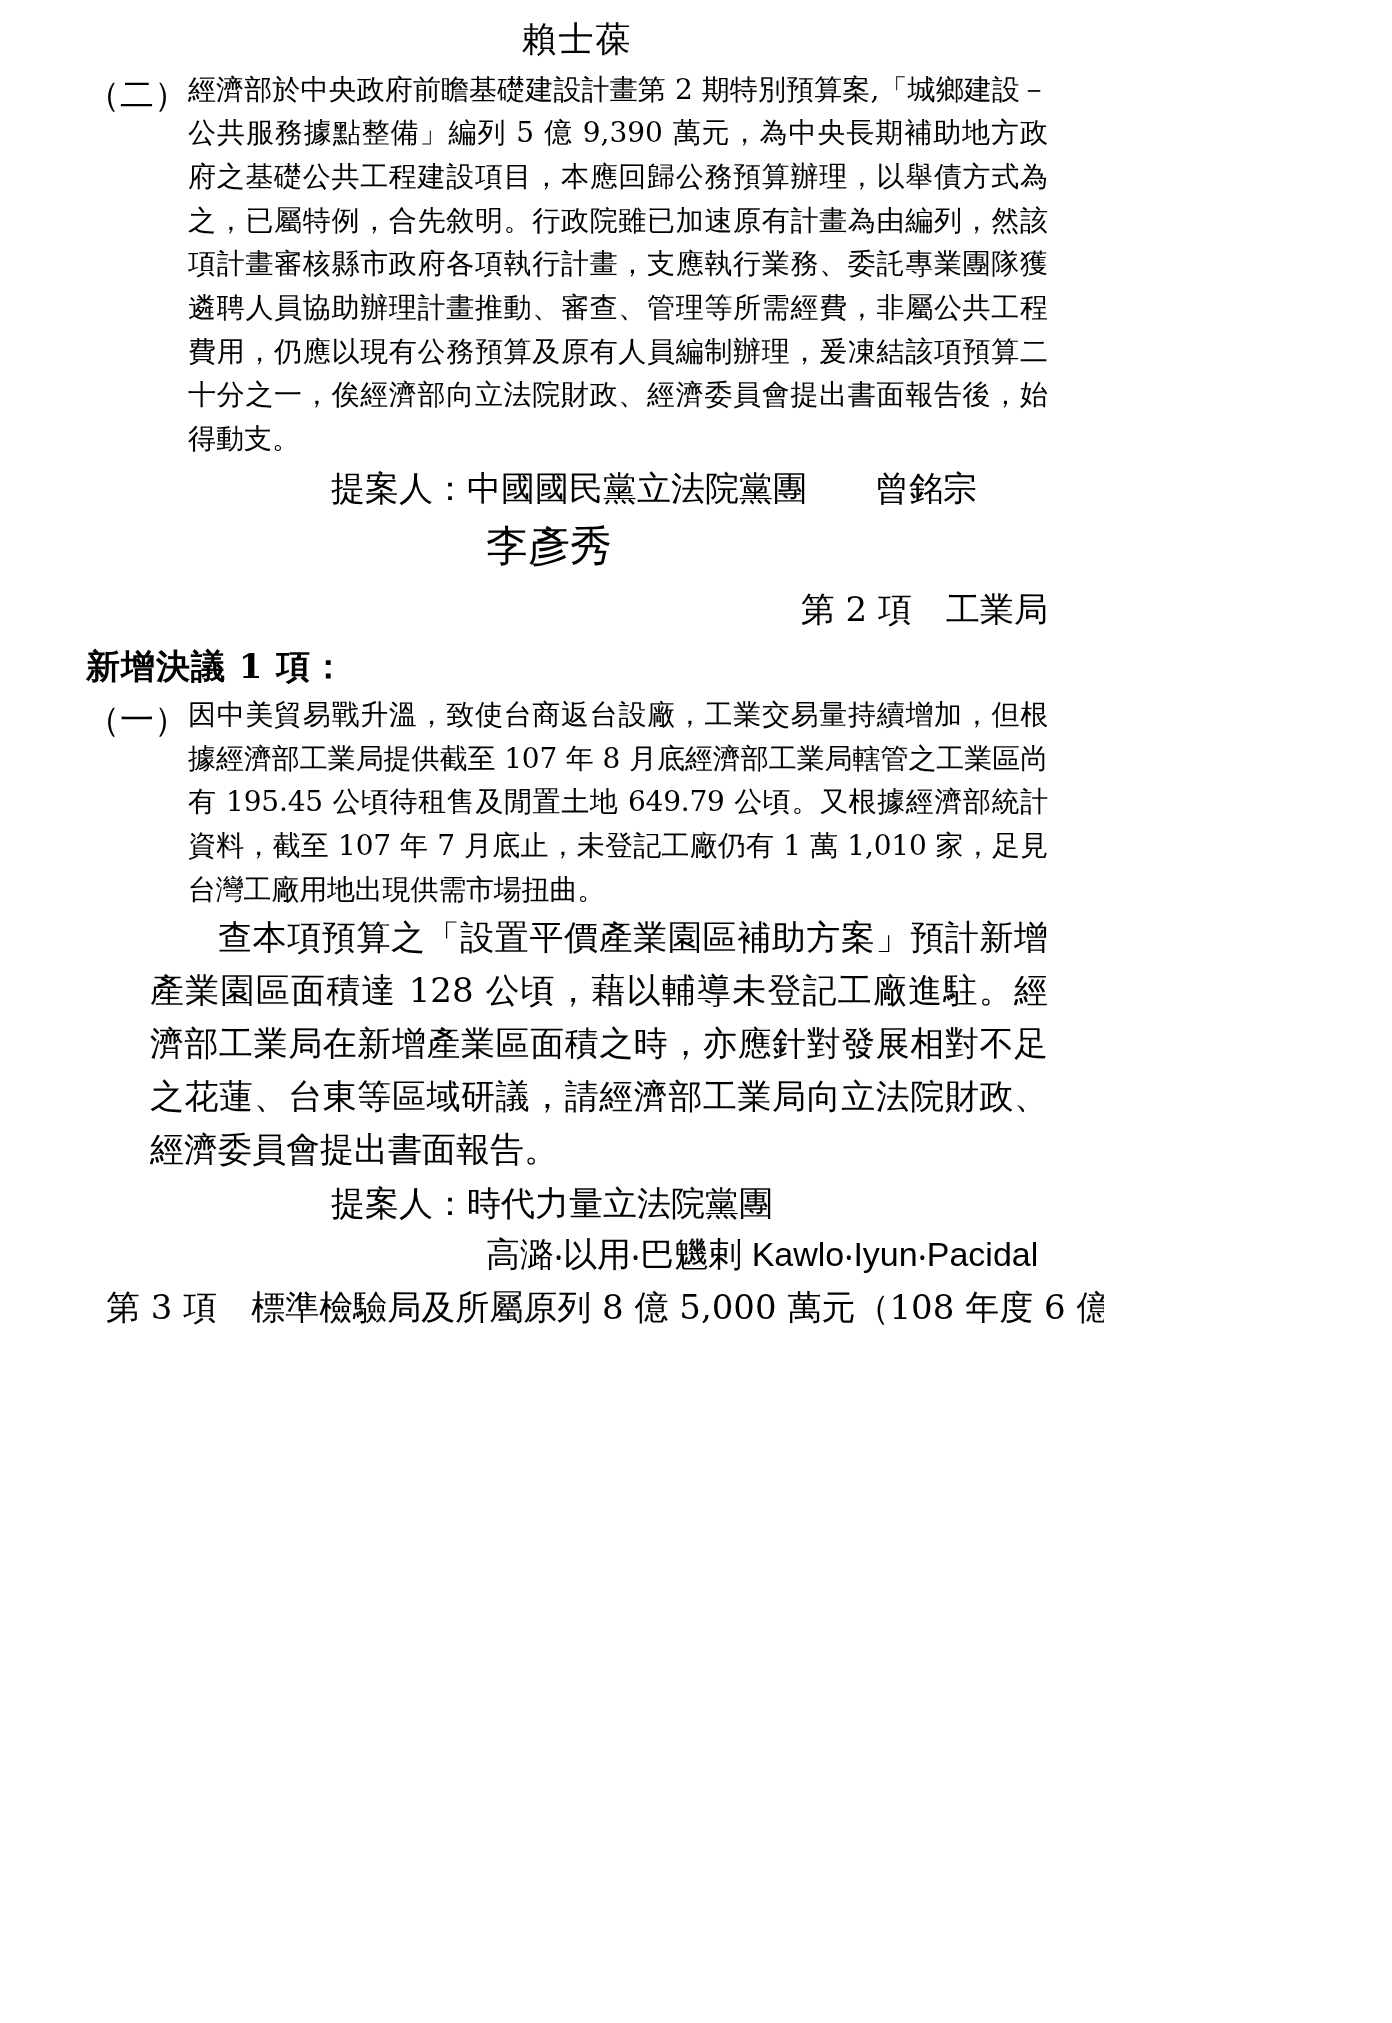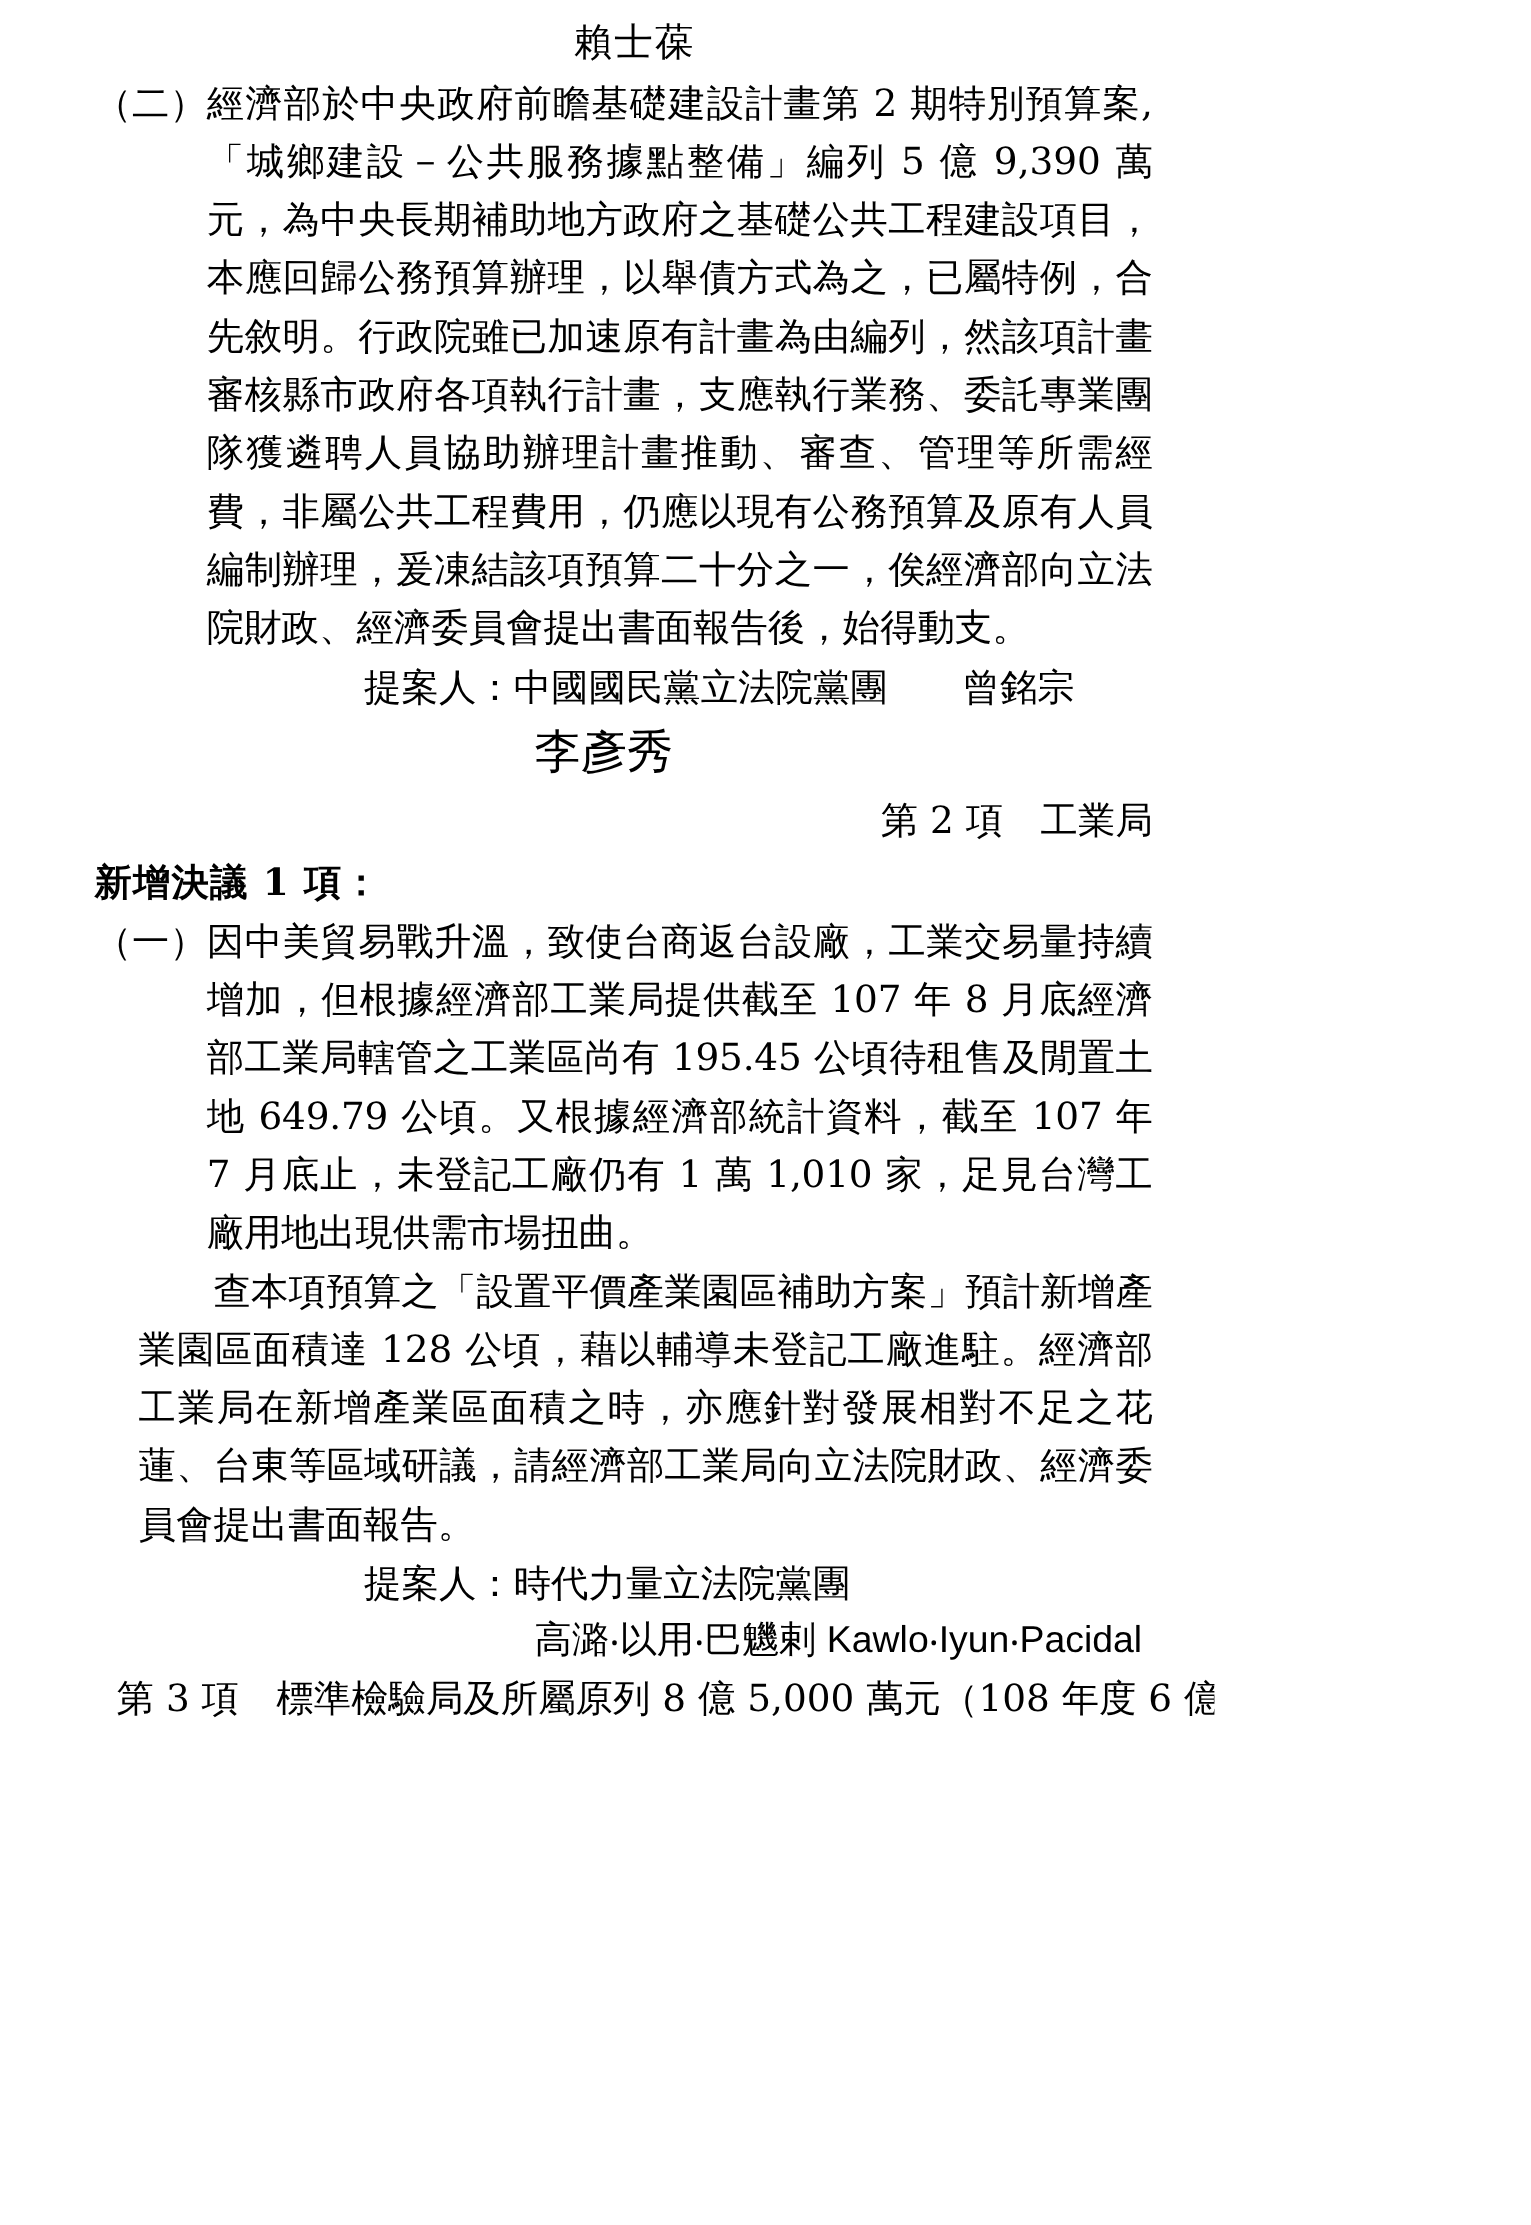--- a/index.html
+++ b/index.html
@@ -35,35 +35,35 @@
     margin: 0 0 0 0;
   }
   .para .marker {
     flex: 0 0 auto;
     font-size: 34px;
     line-height: 1.56;
     white-space: nowrap;
   }
   .para .body {
     flex: 1 1 auto;
-    font-size: 34px;
+    font-size: 28px;
     line-height: 1.56;
     text-align: justify;
     text-justify: inter-character;
     letter-spacing: 0px;
   }
   .para.tight .body { letter-spacing: -0.2px; }
 
   .indent-block {
     font-size: 34px;
     line-height: 1.56;
     text-align: justify;
     text-justify: inter-character;
     text-indent: 68px;
-    margin-left: 40px;
+    margin-left: 64px;
   }
 
   .sign {
     font-size: 34px;
     line-height: 1.5;
     margin: 2px 0 0 0;
     padding-left: 245px;
   }
   .sign2 {
     font-size: 42px;

